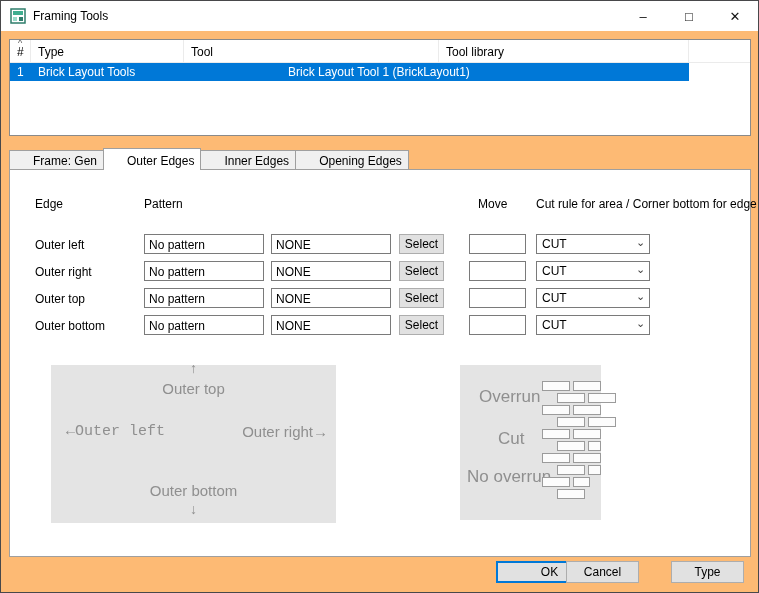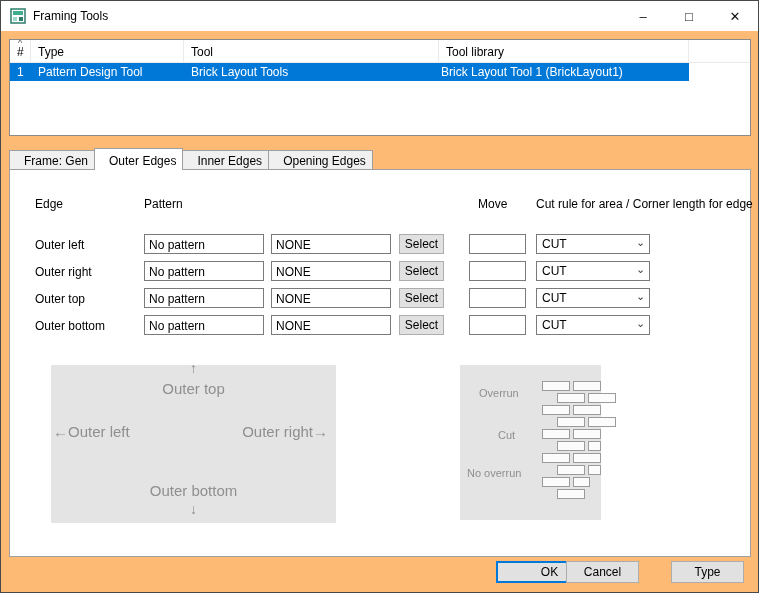--- a/index.html
+++ b/index.html
@@ -25,21 +25,21 @@
            position:relative; white-space:nowrap; overflow:hidden; }
   .w-num { width:21px; } .w-type { width:153px; } .w-lib { width:250px; } .w-tool { width:255px; }
   .sort-caret { position:absolute; top:-2px; left:8px; font-size:9px; color:#555; }
   .list-row-selected { display:flex; height:18px; background:#0078d7; color:#fff;
                        align-items:center; width:679px; }
   .rcell { box-sizing:border-box; padding-left:7px; white-space:nowrap; overflow:hidden; }
 
   
   .tabs { position:absolute; left:8px; top:147px; display:flex; align-items:flex-end;
           height:22px; z-index:3; }
-  .tab { box-sizing:border-box; height:19px; margin-bottom:1px; padding:3px 6px 0 14px;
+  .tab { box-sizing:border-box; height:19px; margin-bottom:1px; padding:3px 6px 0 23px;
          background:#f0f0f0; border:1px solid #9f9f9f; border-bottom:none; margin-left:-1px;
          white-space:nowrap; cursor:default; }
   .tab:first-child { margin-left:0; }
   .tab.active { height:22px; margin-bottom:0; padding-top:5px; background:#fff; z-index:4; position:relative; }
 
   
   .panel { position:absolute; left:8px; top:168px; width:742px; height:388px; background:#fff;
            border:1px solid #9f9f9f; box-sizing:border-box; z-index:2; }
   .col-label { position:absolute; top:27px; white-space:nowrap; }
   .cl-edge { left:25px; } .cl-pattern { left:134px; } .cl-move { left:468px; } .cl-cut { left:526px; }
@@ -57,28 +57,28 @@
   .combo { position:absolute; top:0; left:526px; width:114px; height:20px; box-sizing:border-box;
            background:#fff; border:1px solid #7a7a7a; display:flex; align-items:center; }
   .combo .txt { flex:1; padding-left:5px; }
   .combo .arr { width:17px; text-align:center; color:#404040; font-size:11px; padding-bottom:3px; }
 
   
   .diagram-left { position:absolute; left:41px; top:195px; width:285px; height:158px;
                   background:#e4e4e4; color:#8f8f8f; font-size:15px; }
   .d-top { position:absolute; top:15px; left:50%; transform:translateX(-50%); white-space:nowrap; }
   .arr-up { position:absolute; top:-5px; left:50%; transform:translateX(-50%); font-size:14px; }
-  .d-left { position:absolute; top:58px; left:2px; white-space:nowrap; }
+  .d-left { position:absolute; top:58px; left:15px; white-space:nowrap;font-family:Liberation Mono, monospace; }
   .d-right { position:absolute; top:58px; right:8px; white-space:nowrap; }
   .d-bottom { position:absolute; top:117px; left:50%; transform:translateX(-50%); white-space:nowrap; }
   .arr-down { position:absolute; top:136px; left:50%; transform:translateX(-50%); font-size:14px; }
 
   
   .diagram-right { position:absolute; left:450px; top:195px; width:141px; height:155px;
-                   background:#e4e4e4; color:#8f8f8f; font-size:11px; }
+                   background:#e4e4e4; color:#8f8f8f; font-size:17px; }
   .lab-overrun { position:absolute; left:19px; top:22px; white-space:nowrap; }
   .lab-cut { position:absolute; left:38px; top:64px; white-space:nowrap; }
   .lab-noover { position:absolute; left:7px; top:102px; white-space:nowrap; }
   .brick-pattern { position:absolute; left:82px; top:16px; width:60px; height:130px; }
   .brick { position:absolute; height:10px; background:#fcfcfc; border:1px solid #9b9b9b;
            box-sizing:border-box; }
 
   
   .footer-btn { position:absolute; top:560px; height:22px; width:73px; box-sizing:border-box;
                 background:#e1e1e1; border:1px solid #adadad; font-size:12px; font-family:inherit; }
@@ -123,39 +123,38 @@
       </div>
       <div class="hcell w-tool">
         <span>Tool</span>
       </div>
       <div class="hcell w-lib">
         <span>Tool library</span>
       </div>
     </div>
     <div class="list-row-selected">
       <div class="rcell w-num">1</div>
-      <div class="rcell w-type">Pattern Design Tool</div>
       <div class="rcell w-lib">Brick Layout Tools</div>
       <div class="rcell w-tool">Brick Layout Tool 1 (BrickLayout1)</div>
     </div>
   </div>
 
   <div class="tabs">
     <div class="tab"><span>Frame: Gen</span></div>
     <div class="tab active"><span>Outer Edges</span></div>
     <div class="tab"><span>Inner Edges</span></div>
     <div class="tab"><span>Opening Edges</span></div>
   </div>
 
   <div class="panel">
 
     <span class="col-label cl-edge">Edge</span>
     <span class="col-label cl-pattern">Pattern</span>
     <span class="col-label cl-move">Move</span>
-    <span class="col-label cl-cut">Cut rule for area / Corner length for edge</span>
+    <span class="col-label cl-cut">Cut rule for area / Corner bottom for edge</span>
 
     <div class="edge-row er-0">
       <span class="e-label">Outer left</span>
       <div class="field f1">No pattern</div>
       <div class="field f2">NONE</div>
       <button class="btn-select">Select</button>
       <input class="field mv" value="" style="">
       <div class="combo">
         <span class="txt">CUT</span>
         <span class="arr">⌄</span>

